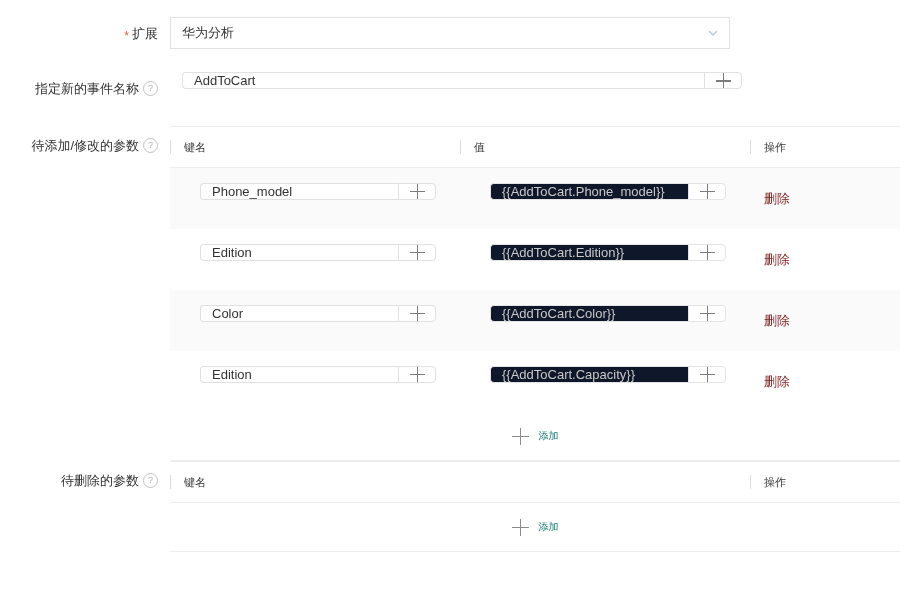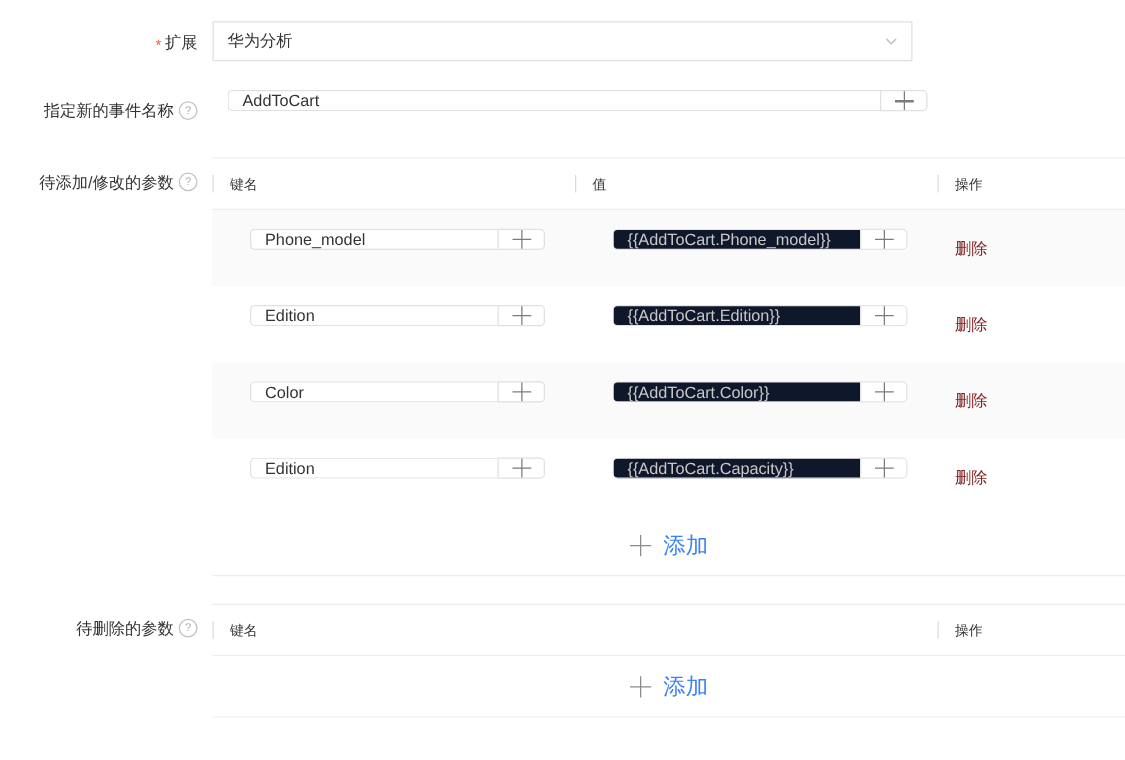--- a/index.html
+++ b/index.html
@@ -239,22 +239,22 @@
     display: inline-block;
   }
   .add-btn .plus-lg::before, .add-btn .plus-lg::after {
     content: "";
     position: absolute;
     background: currentColor;
   }
   .add-btn .plus-lg::before { left: 0; top: 8px; width: 17px; height: 1.5px; }
   .add-btn .plus-lg::after  { top: 0; left: 8px; height: 17px; width: 1.5px; }
   .add-btn .add-label {
-    color: #3b82f6;
-    font-size: 18px;
+    color: #0f766e;
+    font-size: 10px;
   }
 </style>
 </head>
 <body>
 
 <div class="page">
 
   <div class="form-row" style="margin-top:17px;">
     <div class="form-label">
       <span class="req-star">*</span><span>扩展</span>
@@ -390,21 +390,21 @@
           <span class="add-btn">
             <span class="plus-lg"></span>
             <span class="add-label">添加</span>
           </span>
         </div>
 
       </div>
     </div>
   </div>
 
-  <div class="form-row" style="margin-top:22px;">
+  <div class="form-row" style="">
     <div class="form-label" style="line-height:40px;">
       <span>待删除的参数</span><span class="help-icon">?</span>
     </div>
     <div class="form-control">
       <div class="param-table">
 
         <div class="tbl-head">
           <div class="th col-key-wide">键名</div>
           <div class="th col-act">操作</div>
         </div>

